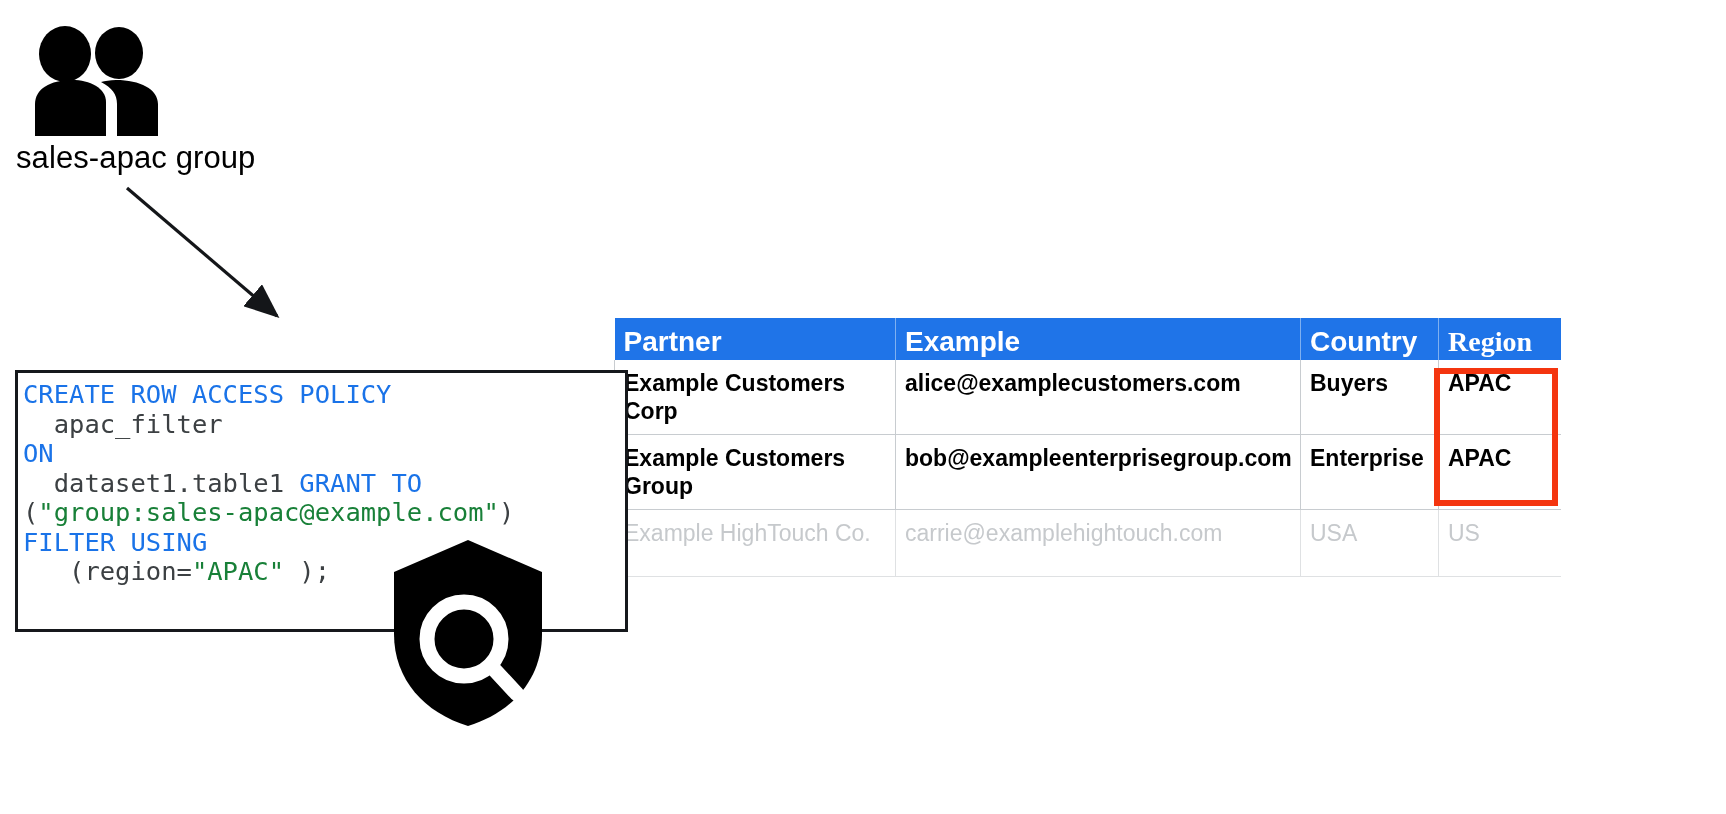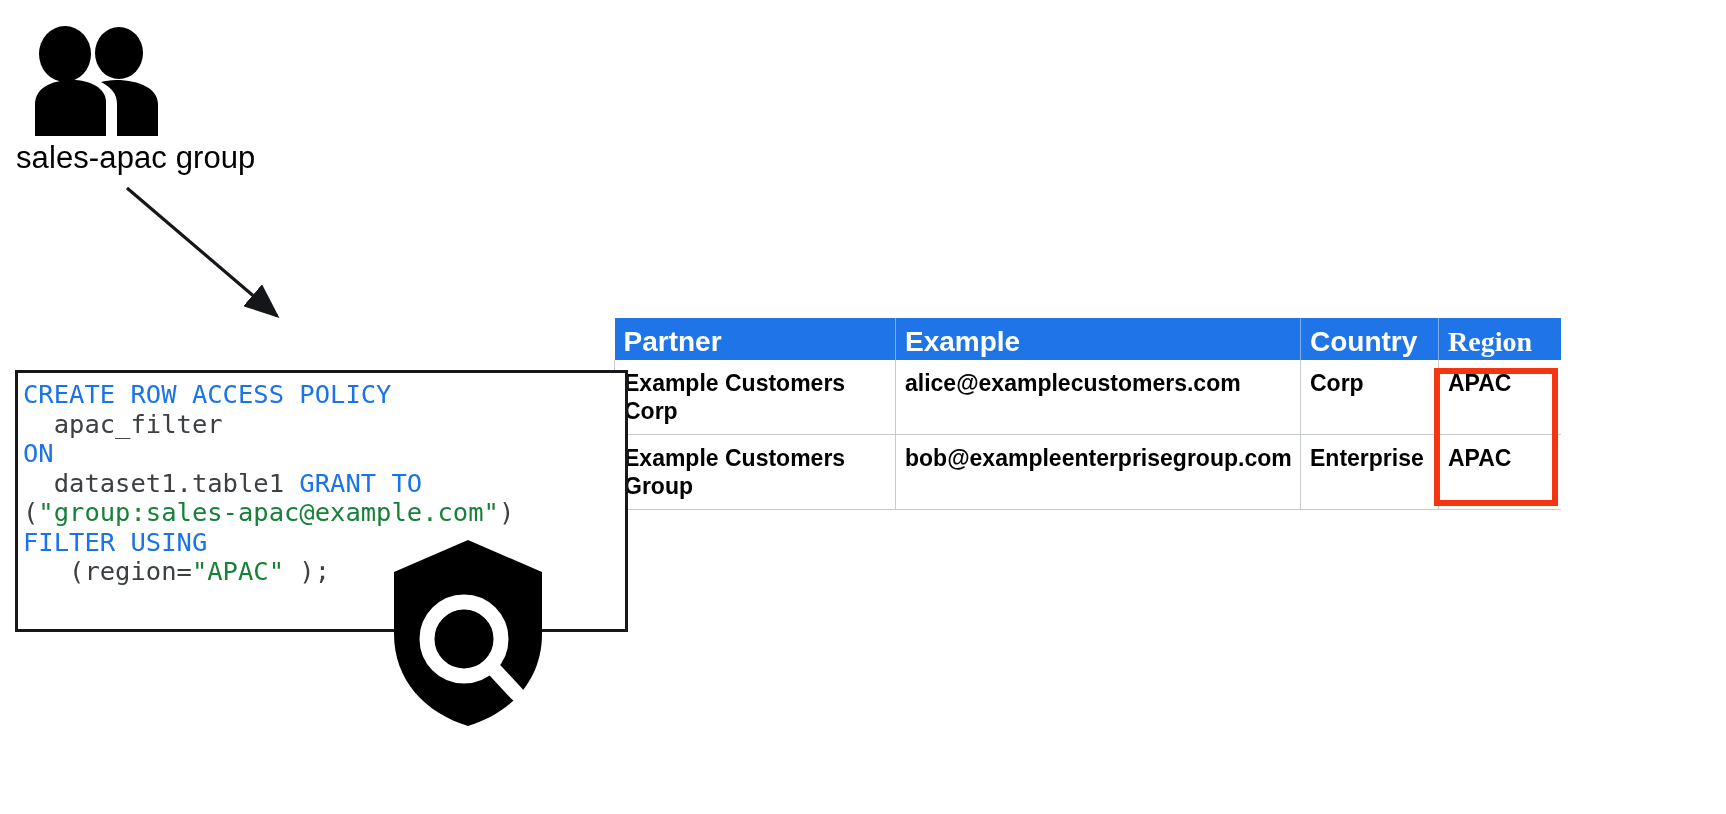--- a/index.html
+++ b/index.html
@@ -213,27 +213,33 @@
         <th>Partner</th>
         <th>Example</th>
         <th>Country</th>
         <th>Region</th>
       </tr>
     </thead>
     <tbody>
       <tr class="row-active">
         <td>Example Customers Corp</td>
         <td>alice@examplecustomers.com</td>
-        <td>Corp</td>
+        <td>Buyers</td>
         <td>APAC</td>
       </tr>
       <tr class="row-active">
         <td>Example Customers Group</td>
         <td>bob@exampleenterprisegroup.com</td>
         <td>Enterprise</td>
         <td>APAC</td>
       </tr>
+      <tr class="row-dimmed">
+        <td>Example HighTouch Co.</td>
+        <td>carrie@examplehightouch.com</td>
+        <td>USA</td>
+        <td>US</td>
+      </tr>
     </tbody>
   </table>
 
   <div class="region-highlight"></div>
 
 </div>
 
 </body></html>

